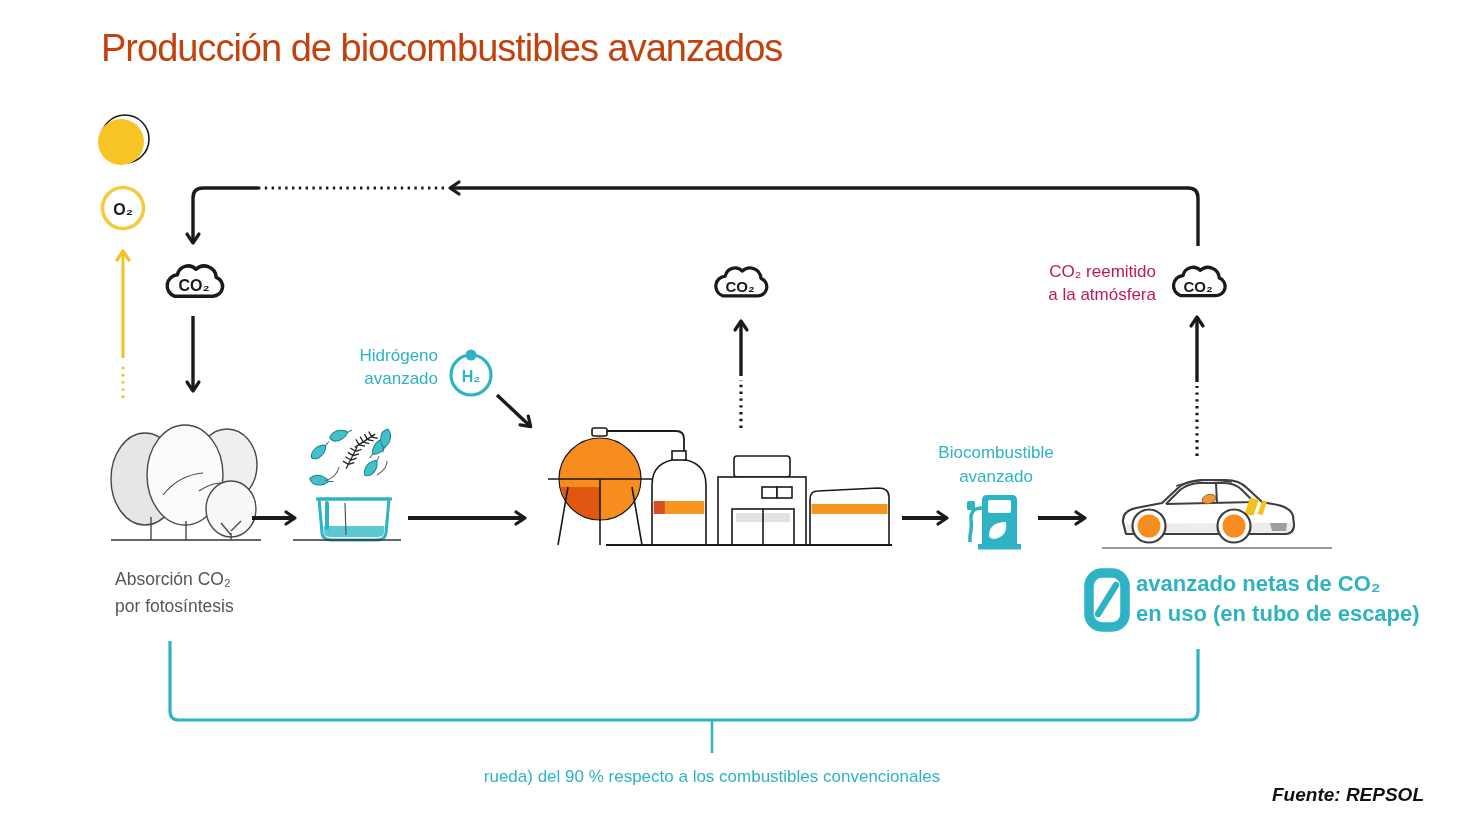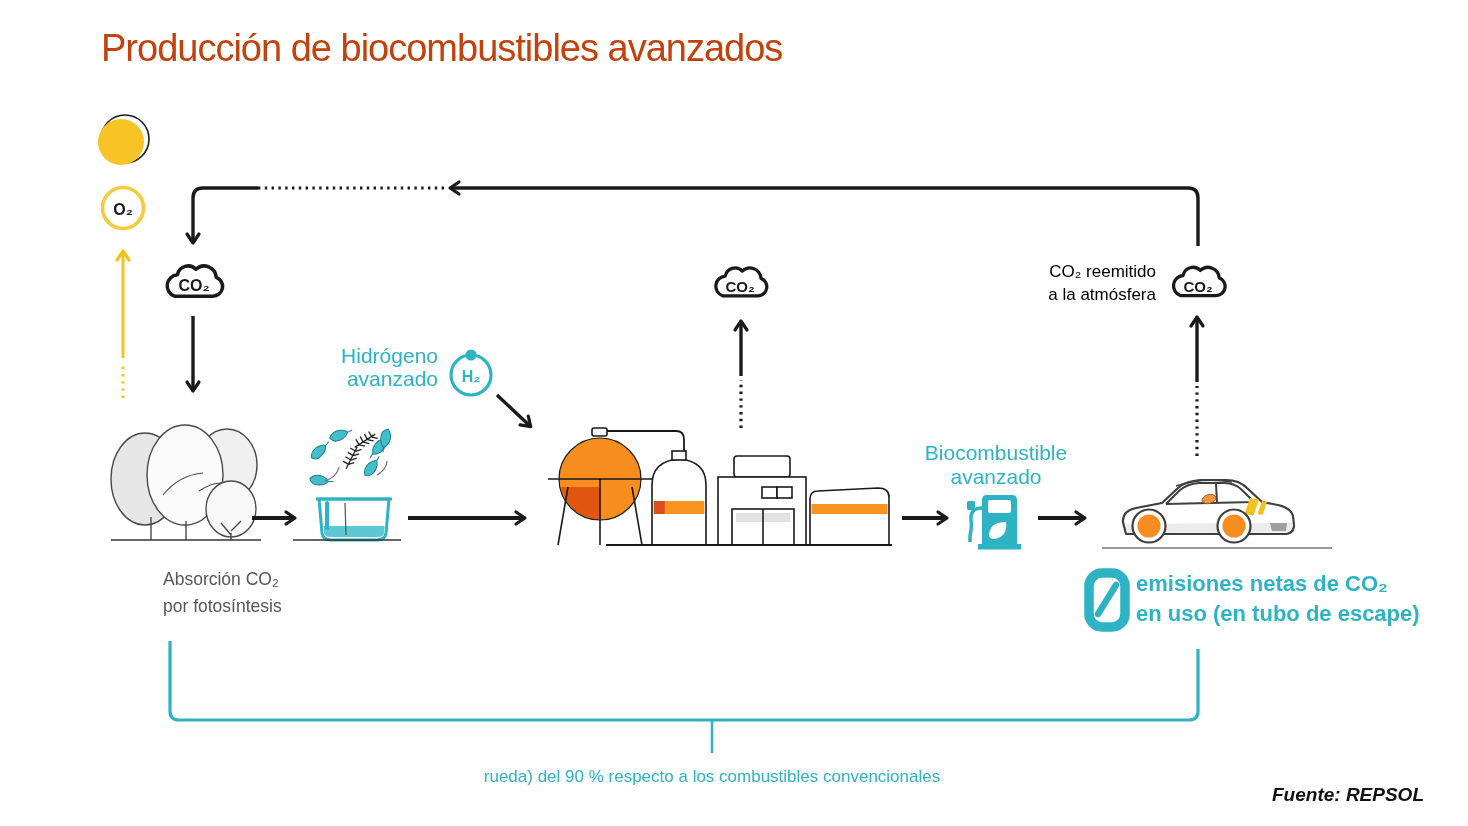--- a/index.html
+++ b/index.html
@@ -1,24 +1,24 @@
 <!DOCTYPE html>
 <html><head>
 <meta charset="utf-8">
 <style>
   html,body{margin:0;padding:0;background:#fff;}
   #stage{position:relative;width:1468px;height:826px;background:#ffffff;overflow:hidden;
          font-family:"Liberation Sans","DejaVu Sans",sans-serif;}
   .abs{position:absolute;}
   #title{left:101px;top:27px;font-size:38px;font-weight:normal;color:#c2410c;letter-spacing:-1px;}
   .lbl-gray{color:#54565A;font-size:17.5px;line-height:27px;}
-  .lbl-gray-tight{color:#000000;font-size:17px;line-height:23px;}
-  .lbl-teal{color:#2DB3C3;font-size:21px;line-height:23px;}
+  .lbl-gray-tight{color:#be185d;font-size:17px;line-height:23px;}
+  .lbl-teal{color:#2DB3C3;font-size:17px;line-height:23px;}
   #lbl-hydrogen{left:322px;top:344px;width:116px;text-align:right;}
-  #lbl-absorption{left:115px;top:566px;margin-left:48px;}
+  #lbl-absorption{left:115px;top:566px;}
   #lbl-production{left:530px;top:568px;width:350px;text-align:center;color:#54565A;font-size:18px;}
   #lbl-biofuel{left:915px;top:441px;width:162px;text-align:center;line-height:24px;}
   #lbl-reemitted{left:1000px;top:260px;width:156px;text-align:right;}
   #emissions{left:1136px;top:569px;color:#2DB3C3;font-size:22px;font-weight:bold;line-height:30px;}
   #footprint{left:402px;top:763px;width:620px;text-align:center;color:#2DB3C3;font-size:17px;line-height:27px;}
   #source{left:1272px;top:784px;font-size:19px;font-weight:bold;color:#111;font-style:italic;}
   svg text{font-family:"Liberation Sans","DejaVu Sans",sans-serif;}
   .cloud-txt{font-weight:bold;fill:#1a1a1a;}
 </style>
 </head>
@@ -197,21 +197,21 @@
     <div>Biocombustible</div>
       <div>avanzado</div>
   </div>
 
   <div class="abs lbl-gray-tight" id="lbl-reemitted">
     <div>CO₂ reemitido</div>
       <div>a la atmósfera</div>
   </div>
 
   <div class="abs" id="emissions">
-    <div>emisiones netas de CO₂</div>
+    <div>avanzado netas de CO₂</div>
       <div>en uso (en tubo de escape)</div>
   </div>
 
   <div class="abs" id="footprint">
       <div>rueda) del 90 % respecto a los combustibles convencionales</div>
   </div>
 
   <div class="abs" id="source">Fuente: REPSOL</div>
 
 </div>

